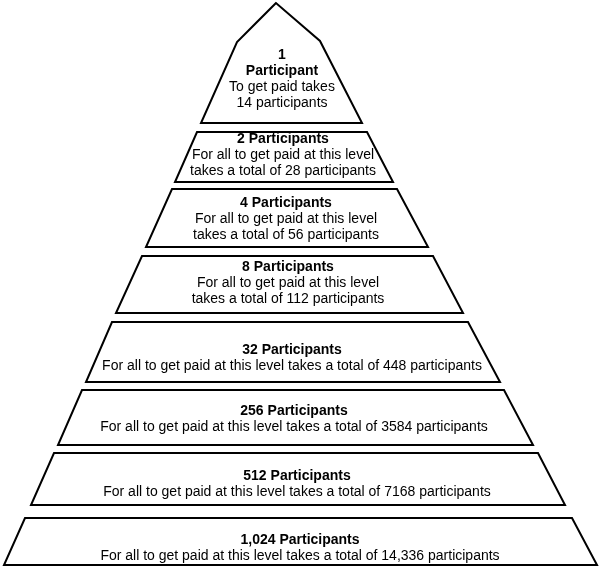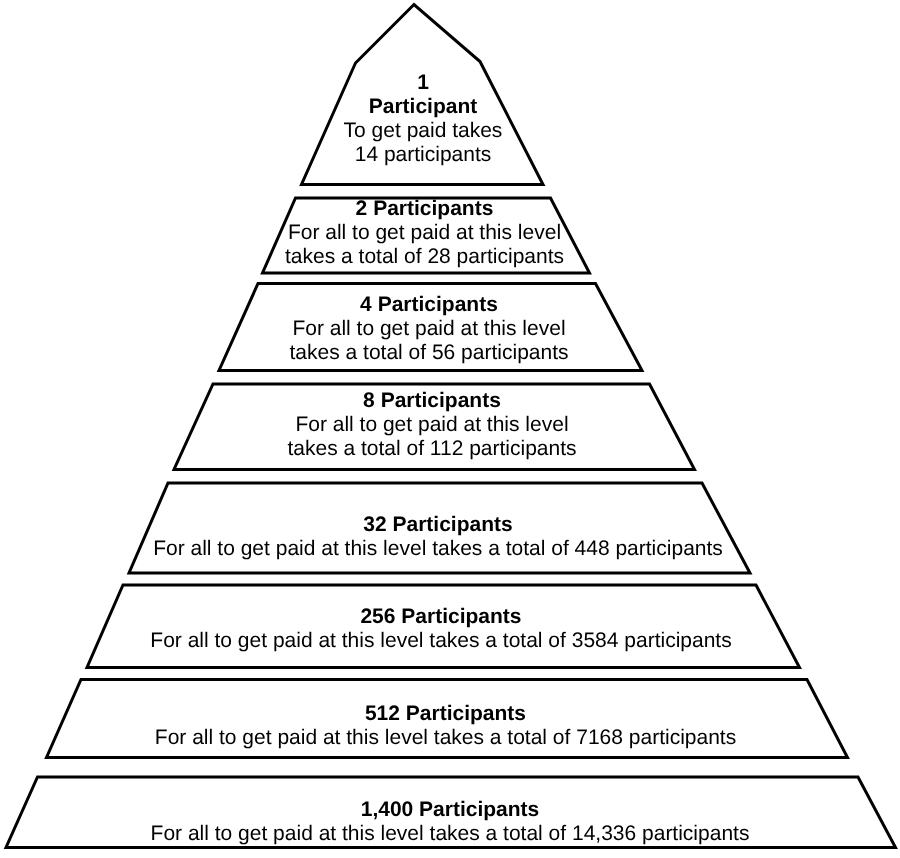--- a/index.html
+++ b/index.html
@@ -80,17 +80,17 @@
     <div class="bold">256 Participants</div>
     <div>For all to get paid at this level takes a total of 3584 participants</div>
   </div>
 
   <div class="lvl" style="top:467px; left:-3px;">
     <div class="bold">512 Participants</div>
     <div>For all to get paid at this level takes a total of 7168 participants</div>
   </div>
 
   <div class="lvl" style="top:531px; left:0px;">
-    <div class="bold">1,400 Participants</div>
+    <div class="bold">1,024 Participants</div>
     <div>For all to get paid at this level takes a total of 14,336 participants</div>
   </div>
 
 </div>
 
 </body></html>

